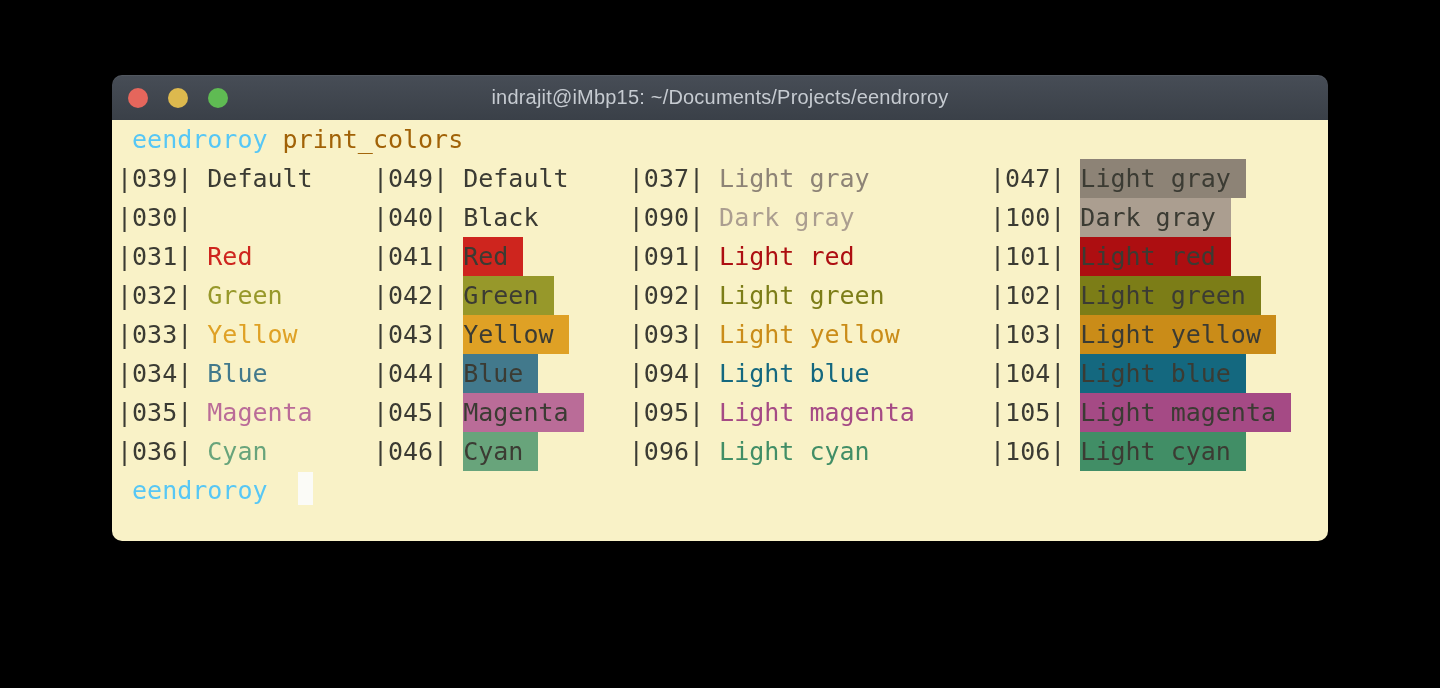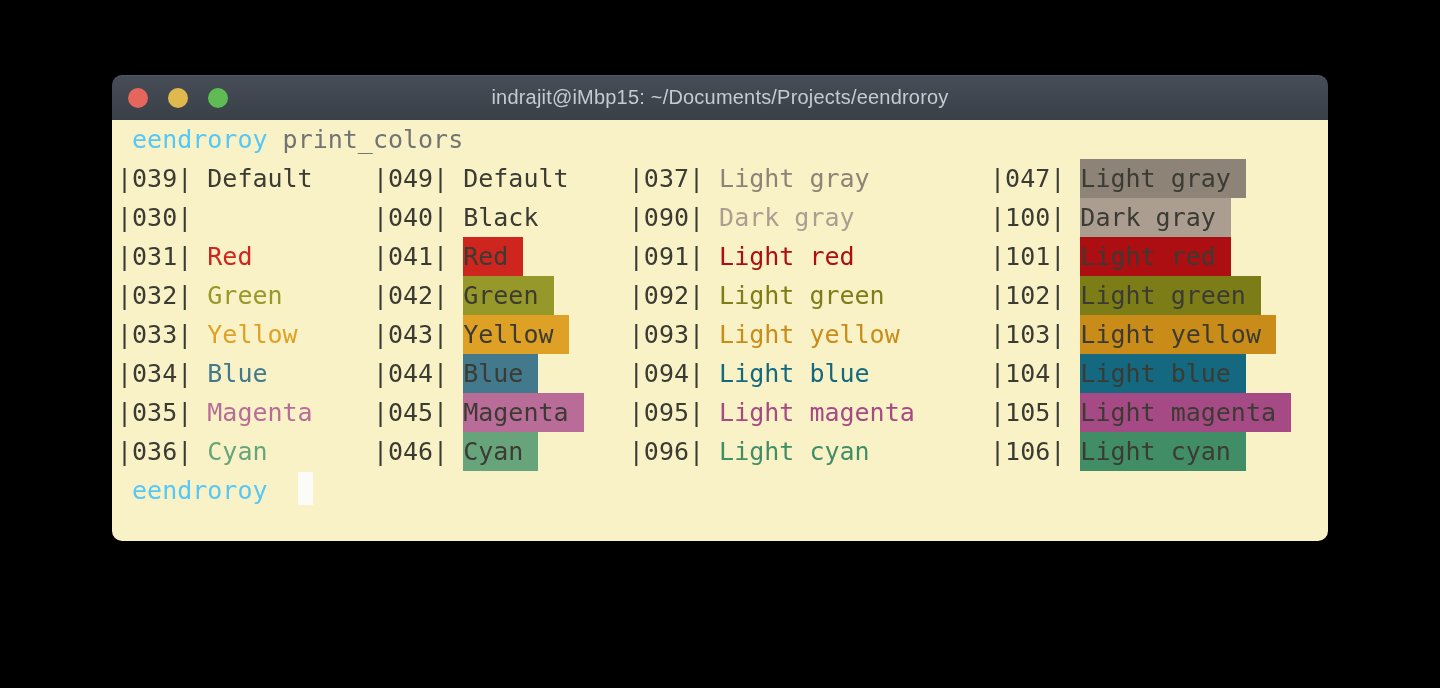--- a/index.html
+++ b/index.html
@@ -25,21 +25,21 @@
   <div class="window">
     <div class="titlebar">
       <div class="lights">
         <button class="light" style="background: rgb(229, 102, 92);"></button>
         <button class="light" style="background: rgb(221, 185, 78);"></button>
         <button class="light" style="background: rgb(95, 187, 83);"></button>
       </div>
       <div class="title">indrajit@iMbp15: ~/Documents/Projects/eendroroy</div>
     </div>
     <div class="screen" id="term" style="background: rgb(249, 242, 199); color: rgb(59, 59, 51);">
-        <div class="line"> <span style="color: rgb(87, 199, 245);">eendroroy</span> <span style="color: #737373;">print_colors</span></div>
+        <div class="line"> <span style="color: rgb(87, 199, 245);">eendroroy</span> <span style="color: #a16207;">print_colors</span></div>
         <div class="line"><span style="color: rgb(59, 59, 51);">|039| </span><span style="color: rgb(59, 59, 51);">Default</span>    <span style="color: rgb(59, 59, 51);">|049| </span><span style="color: rgb(59, 59, 51);">Default</span>    <span style="color: rgb(59, 59, 51);">|037| </span><span style="color: rgb(141, 131, 118);">Light gray</span>        <span style="color: rgb(59, 59, 51);">|047| </span><span class="swatch" style="color: rgb(59, 59, 51); background: rgb(141, 131, 118);">Light gray </span></div>
         <div class="line"><span style="color: rgb(59, 59, 51);">|030| </span>           <span style="color: rgb(59, 59, 51);">|040| </span><span style="color: rgb(59, 59, 51);">Black</span>      <span style="color: rgb(59, 59, 51);">|090| </span><span style="color: rgb(171, 158, 144);">Dark gray</span>         <span style="color: rgb(59, 59, 51);">|100| </span><span class="swatch" style="color: rgb(59, 59, 51); background: rgb(171, 158, 144);">Dark gray </span></div>
         <div class="line"><span style="color: rgb(59, 59, 51);">|031| </span><span style="color: rgb(206, 37, 30);">Red</span>        <span style="color: rgb(59, 59, 51);">|041| </span><span class="swatch" style="color: rgb(59, 59, 51); background: rgb(206, 37, 30);">Red </span>       <span style="color: rgb(59, 59, 51);">|091| </span><span style="color: rgb(173, 14, 17);">Light red</span>         <span style="color: rgb(59, 59, 51);">|101| </span><span class="swatch" style="color: rgb(59, 59, 51); background: rgb(173, 14, 17);">Light red </span></div>
         <div class="line"><span style="color: rgb(59, 59, 51);">|032| </span><span style="color: rgb(151, 152, 42);">Green</span>      <span style="color: rgb(59, 59, 51);">|042| </span><span class="swatch" style="color: rgb(59, 59, 51); background: rgb(151, 152, 42);">Green </span>     <span style="color: rgb(59, 59, 51);">|092| </span><span style="color: rgb(124, 125, 23);">Light green</span>       <span style="color: rgb(59, 59, 51);">|102| </span><span class="swatch" style="color: rgb(59, 59, 51); background: rgb(124, 125, 23);">Light green </span></div>
         <div class="line"><span style="color: rgb(59, 59, 51);">|033| </span><span style="color: rgb(223, 161, 37);">Yellow</span>     <span style="color: rgb(59, 59, 51);">|043| </span><span class="swatch" style="color: rgb(59, 59, 51); background: rgb(223, 161, 37);">Yellow </span>    <span style="color: rgb(59, 59, 51);">|093| </span><span style="color: rgb(202, 140, 24);">Light yellow</span>      <span style="color: rgb(59, 59, 51);">|103| </span><span class="swatch" style="color: rgb(59, 59, 51); background: rgb(202, 140, 24);">Light yellow </span></div>
         <div class="line"><span style="color: rgb(59, 59, 51);">|034| </span><span style="color: rgb(66, 121, 140);">Blue</span>       <span style="color: rgb(59, 59, 51);">|044| </span><span class="swatch" style="color: rgb(59, 59, 51); background: rgb(66, 121, 140);">Blue </span>      <span style="color: rgb(59, 59, 51);">|094| </span><span style="color: rgb(20, 104, 127);">Light blue</span>        <span style="color: rgb(59, 59, 51);">|104| </span><span class="swatch" style="color: rgb(59, 59, 51); background: rgb(20, 104, 127);">Light blue </span></div>
         <div class="line"><span style="color: rgb(59, 59, 51);">|035| </span><span style="color: rgb(186, 108, 152);">Magenta</span>    <span style="color: rgb(59, 59, 51);">|045| </span><span class="swatch" style="color: rgb(59, 59, 51); background: rgb(186, 108, 152);">Magenta </span>   <span style="color: rgb(59, 59, 51);">|095| </span><span style="color: rgb(165, 74, 133);">Light magenta</span>     <span style="color: rgb(59, 59, 51);">|105| </span><span class="swatch" style="color: rgb(59, 59, 51); background: rgb(165, 74, 133);">Light magenta </span></div>
         <div class="line"><span style="color: rgb(59, 59, 51);">|036| </span><span style="color: rgb(104, 164, 123);">Cyan</span>       <span style="color: rgb(59, 59, 51);">|046| </span><span class="swatch" style="color: rgb(59, 59, 51); background: rgb(104, 164, 123);">Cyan </span>      <span style="color: rgb(59, 59, 51);">|096| </span><span style="color: rgb(65, 142, 102);">Light cyan</span>        <span style="color: rgb(59, 59, 51);">|106| </span><span class="swatch" style="color: rgb(59, 59, 51); background: rgb(65, 142, 102);">Light cyan </span></div>
         <div class="line"> <span style="color: rgb(87, 199, 245);">eendroroy</span>  <span class="cursor" style="background: rgb(251, 251, 247);"></span></div>
       </div>

